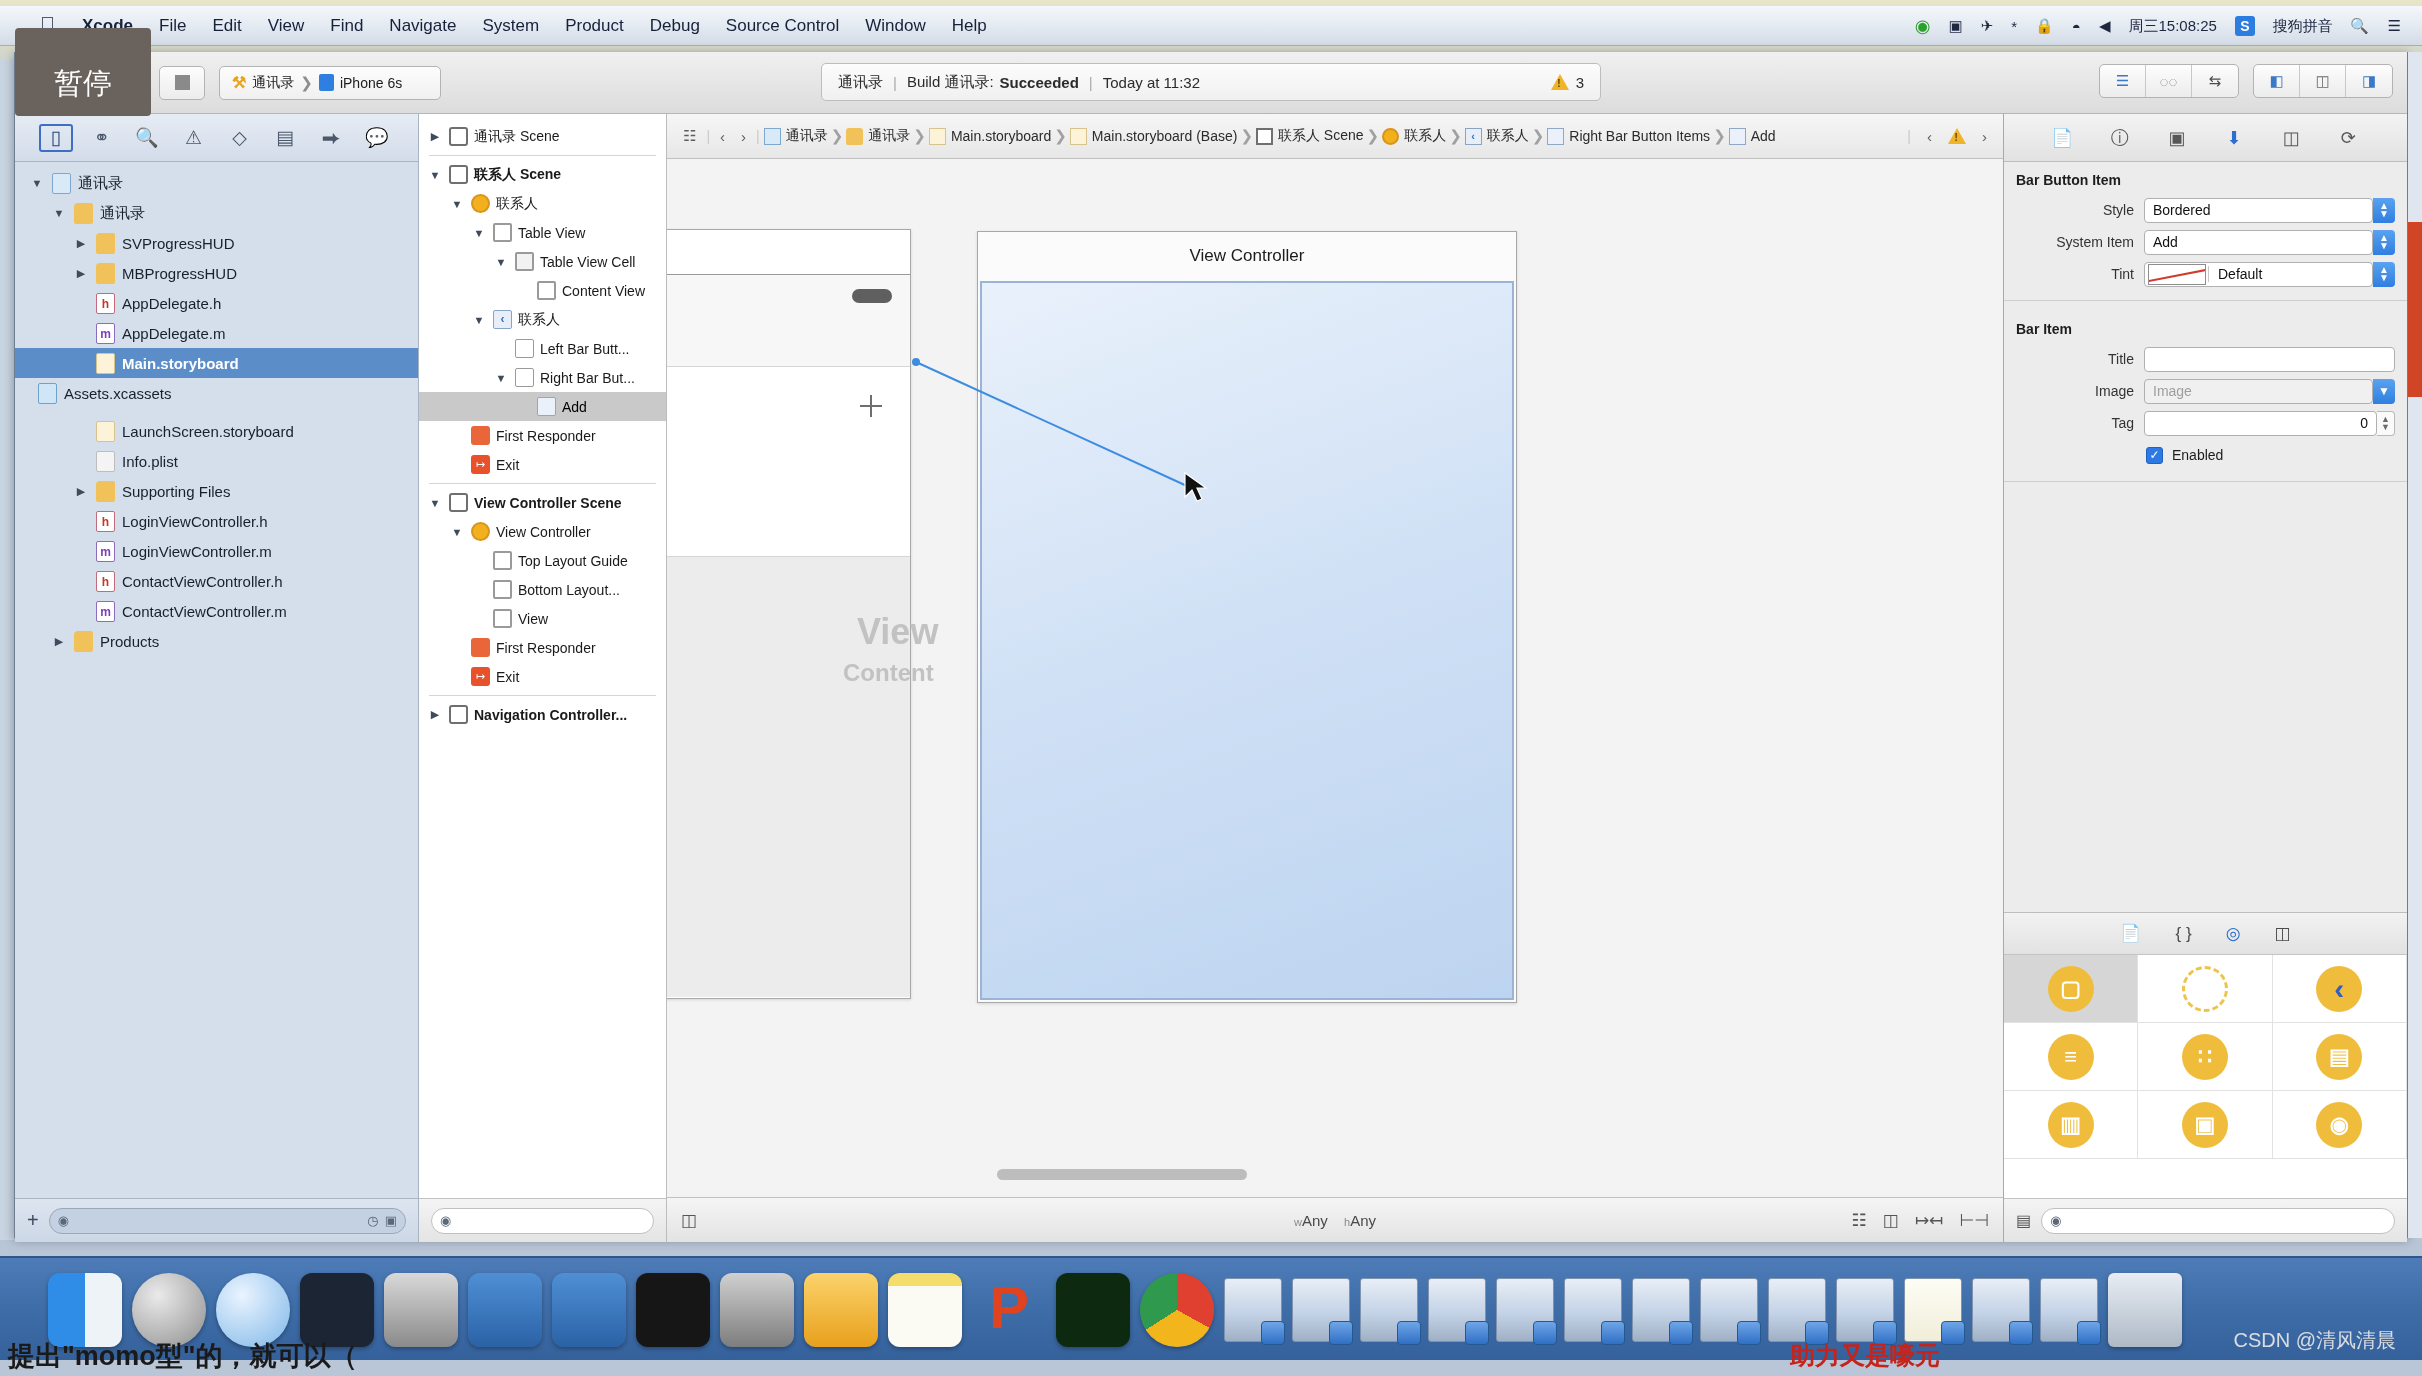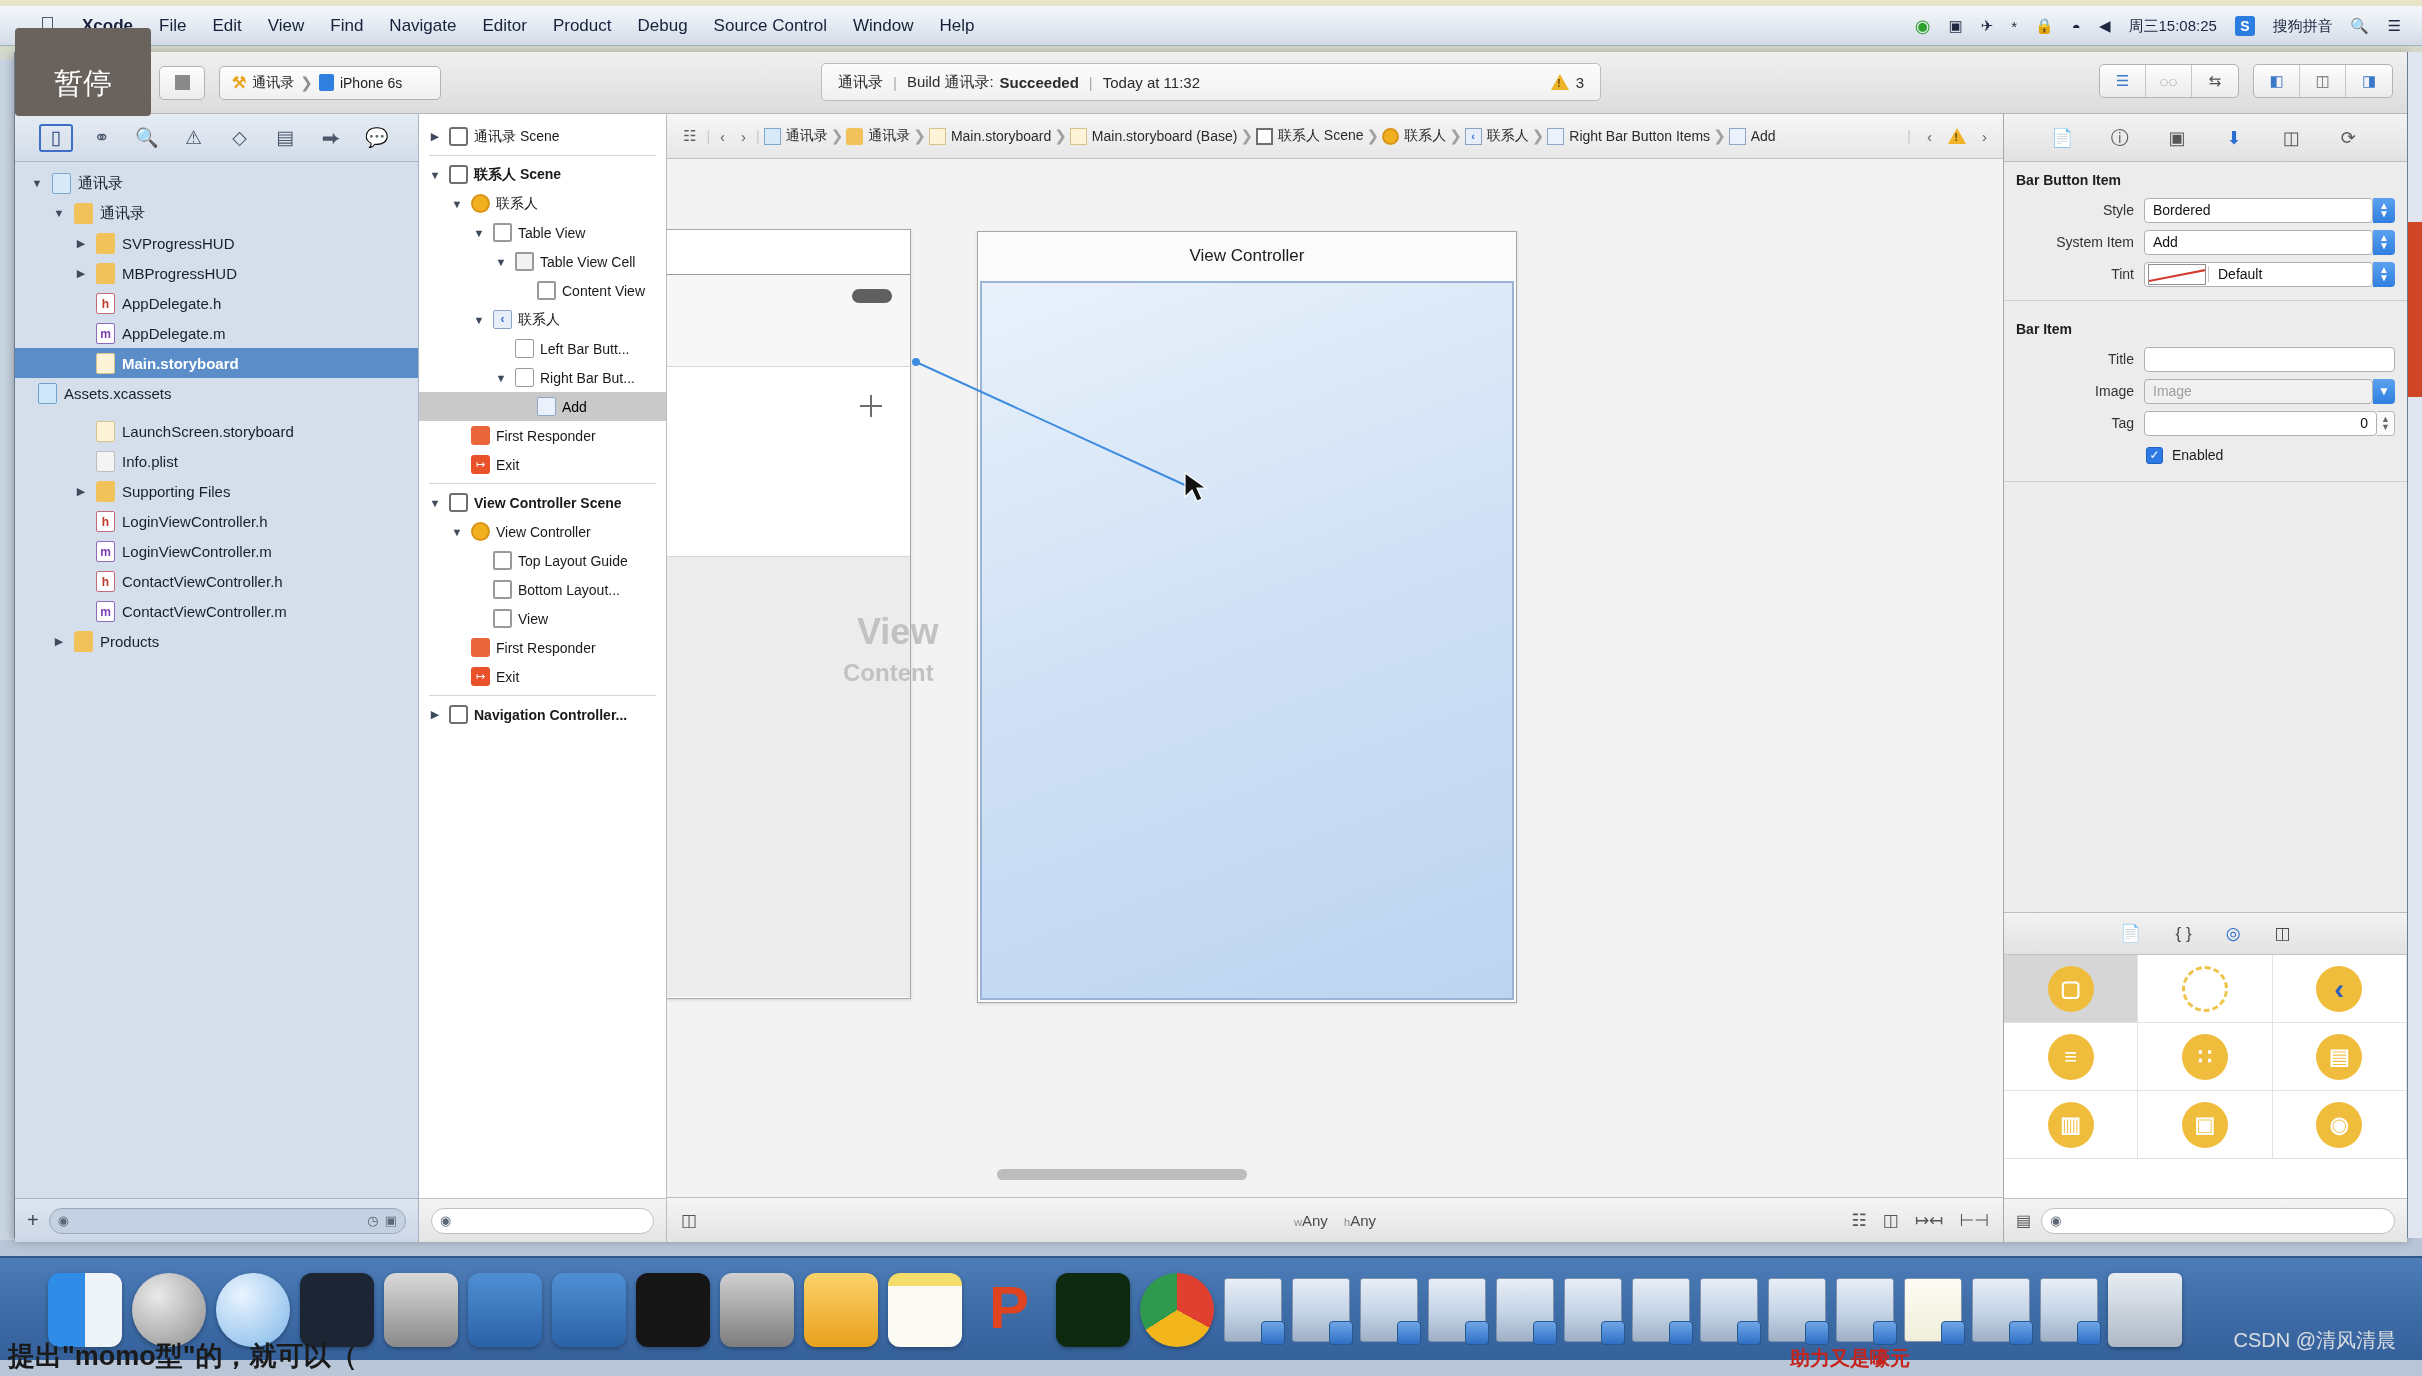--- a/index.html
+++ b/index.html
@@ -166,37 +166,37 @@
   #dock-bg{position:absolute;left:0;top:16px;width:2422px;height:104px;
      background:linear-gradient(180deg,#4d7cb8 0%,#3f6ea9 45%,#35619b 100%);border-top:2px solid #2e5688;}
   #dock-items{position:absolute;left:0;top:20px;width:2422px;height:100px;display:flex;align-items:center;padding-left:48px;gap:10px;}
   .dock-ico{width:74px;height:74px;border-radius:12px;flex:none;box-shadow:0 2px 4px rgba(0,0,0,.3);}
   .dock-win{width:58px;height:64px;border-radius:3px;background:linear-gradient(180deg,#e8eef6 0%,#c4d3e6 55%,#9fb0c6 100%);
      border:1px solid #7f93ac;flex:none;position:relative;}
   .dock-win::after{content:"";position:absolute;right:-4px;bottom:-4px;width:22px;height:22px;border-radius:4px;
      background:linear-gradient(180deg,#6fa6e8,#2f6fc4);border:1px solid #24598f;}
   #watermark{position:absolute;right:26px;bottom:22px;color:#e7e7e7;font-size:20px;opacity:.92;}
   #cn-text-l{position:absolute;left:8px;bottom:2px;color:#1a1a1a;font-size:27px;font-weight:bold;white-space:nowrap;}
-  #cn-text-r{position:absolute;left:1790px;bottom:4px;color:#c4241c;font-size:20px;font-weight:bold;white-space:nowrap;}
+  #cn-text-r{position:absolute;left:1790px;bottom:4px;color:#c4241c;font-size:25px;font-weight:bold;white-space:nowrap;}
 </style>
 </head>
 <body>
 
 <div id="desktop"></div>
 <div id="bg-left-strip"></div>
 
 <div id="menubar">
   <span class="mi apple"></span>
   <span class="mi bold">Xcode</span>
   <span class="mi">File</span>
   <span class="mi">Edit</span>
   <span class="mi">View</span>
   <span class="mi">Find</span>
   <span class="mi">Navigate</span>
-  <span class="mi">Editor</span>
+  <span class="mi">System</span>
   <span class="mi">Product</span>
   <span class="mi">Debug</span>
   <span class="mi">Source Control</span>
   <span class="mi">Window</span>
   <span class="mi">Help</span>
 
   <div id="menu-right">
     <span class="st" style="color:#2ca02c;font-size:18px;">◉</span>
     <span class="st">▣</span>
     <span class="st">✈</span>

